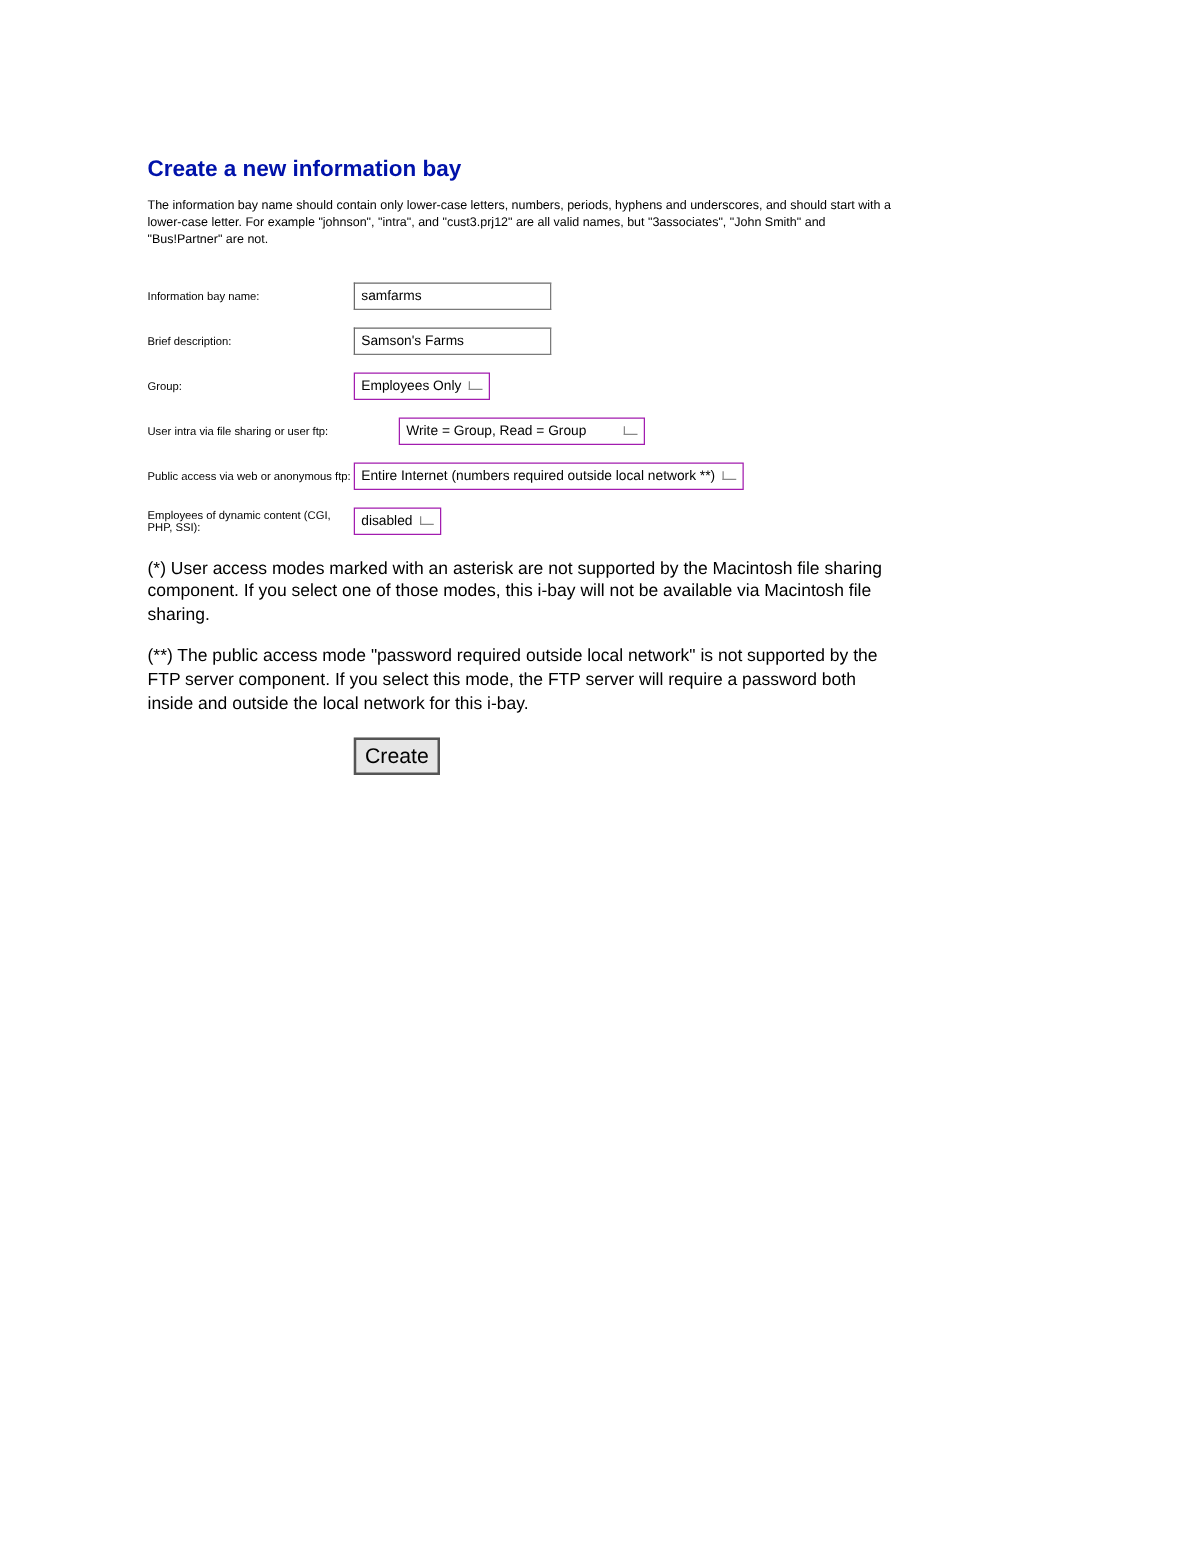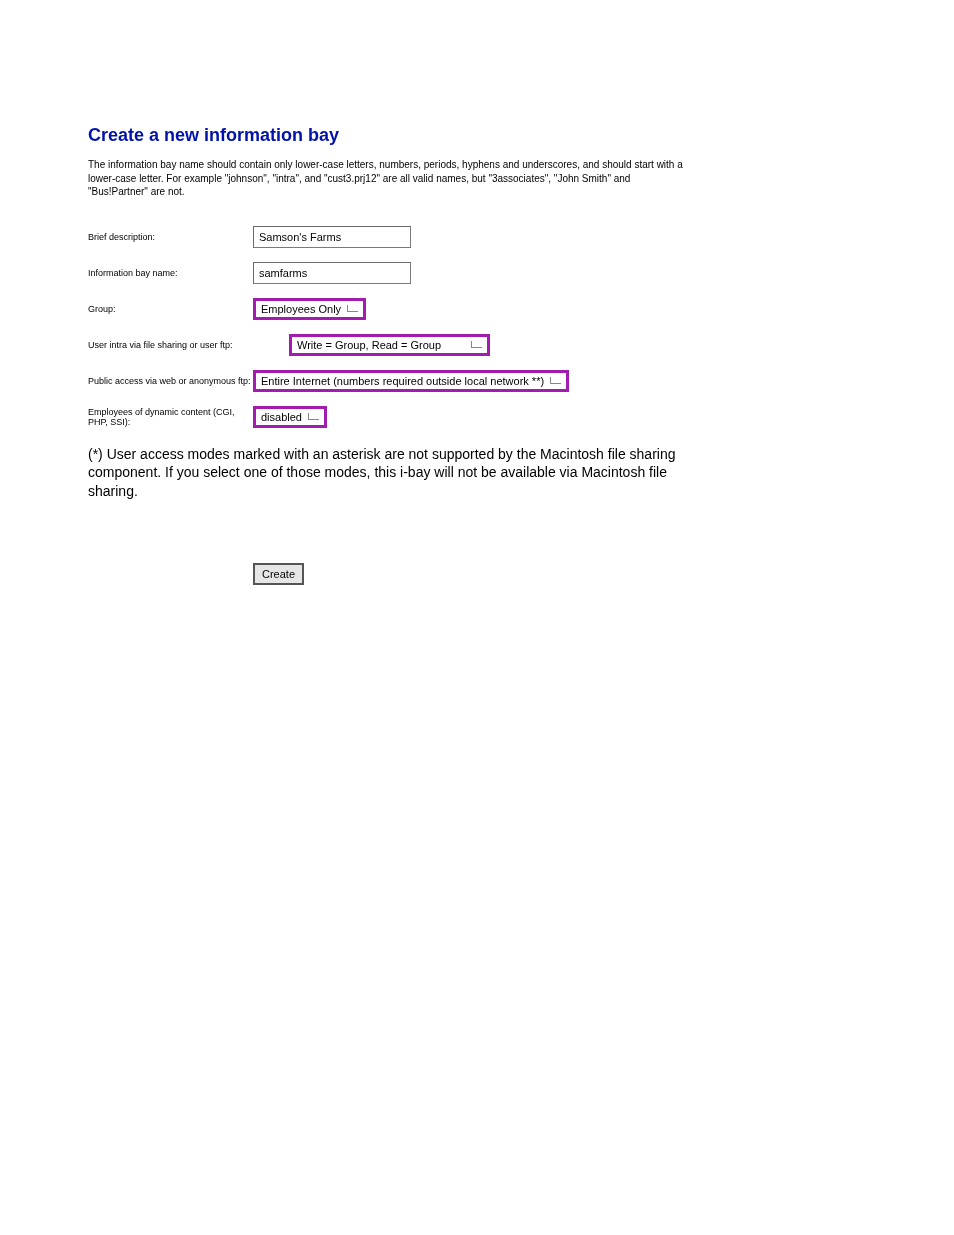--- a/index.html
+++ b/index.html
@@ -8,21 +8,21 @@
       background: #ffffff;
       font-family: Arial, Helvetica, sans-serif;
       font-size: 10px;
       color: #000000;
     }
     .page {
       width: 954px;
       height: 1235px;
       box-sizing: border-box;
       padding-top: 125px;
-      padding-left: 88px;
+      padding-left: 118px;
     }
     .heading {
       color: #0012aa;
       font-size: 18px;
       font-weight: bold;
       margin: 0 0 12px 0;
     }
     .intro {
       font-size: 10px;
       line-height: 1.35;
@@ -52,21 +52,21 @@
       background: #ffffff;
       font-size: 11px;
       height: 22px;
       padding: 2px 5px;
     }
     .input.w1 { width: 158px; }
     .select {
       display: inline-flex;
       align-items: center;
       box-sizing: border-box;
-      border: 3px solid #a21caf;
+      border: 1px solid #a21caf;
       background: #ffffff;
       font-size: 11px;
       height: 22px;
       padding: 0 5px;
       white-space: nowrap;
       cursor: default;
     }
     .select-indicator {
       margin-left: 6px;
       width: 10px;
@@ -84,48 +84,47 @@
       margin-top: 10px;
     }
     .button-row {
       margin-top: 18px;
       margin-left: 165px;
     }
     .button {
       display: inline-block;
       border: 2px solid #555;
       background: #e6e6e6;
-      font-size: 11px;
+      font-size: 17px;
       padding: 3px 7px;
       cursor: pointer;
       font-family: Arial, Helvetica, sans-serif;
-      margin-top: 44px;
     }
   </style>
 </head>
 <body>
 
 <div class="page">
 
   <h1 class="heading">Create a new information bay</h1>
 
   <p class="intro">The information bay name should contain only lower-case letters, numbers, periods, hyphens and underscores, and should start with a lower-case letter. For example "johnson", "intra", and "cust3.prj12" are all valid names, but "3associates", "John Smith" and "Bus!Partner" are not.</p>
 
   <table class="form">
     <tbody>
         <tr>
+      <td class="label-cell">Information bay name:</td>
+      <td>
+        <input class="input w1" type="text" value="samfarms" style="">
+      </td>
+    </tr>
+    <tr>
       <td class="label-cell">Brief description:</td>
       <td>
         <input class="input w1" type="text" value="Samson's Farms" style="">
-      </td>
-    </tr>
-    <tr>
-      <td class="label-cell">Information bay name:</td>
-      <td>
-        <input class="input w1" type="text" value="samfarms" style="">
       </td>
     </tr>
     <tr>
       <td class="label-cell">Group:</td>
       <td>
         <span class="select">
           <span>Employees Only</span>
           <span class="select-indicator"></span>
         </span>
       </td>
@@ -154,18 +153,19 @@
         <span class="select">
           <span>disabled</span>
           <span class="select-indicator"></span>
         </span>
       </td>
     </tr>
   </tbody>
     </table>
 
   <p class="note">(*) User access modes marked with an asterisk are not supported by the Macintosh file sharing component. If you select one of those modes, this i-bay will not be available via Macintosh file sharing.</p>
+  <p class="note">(**) The public access mode "password required outside local network" is not supported by the FTP server component. If you select this mode, the FTP server will require a password both inside and outside the local network for this i-bay.</p>
 
   <div class="button-row">
     <button class="button">Create</button>
   </div>
 
 </div>
 
 </body></html>

